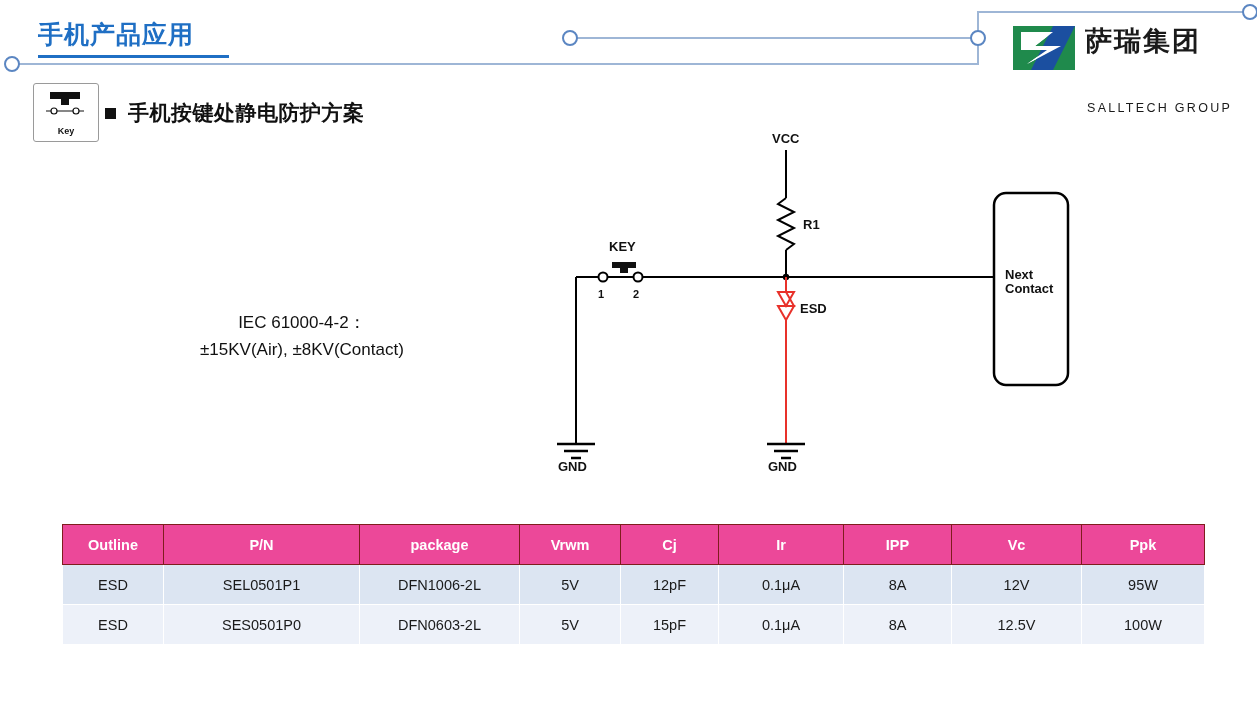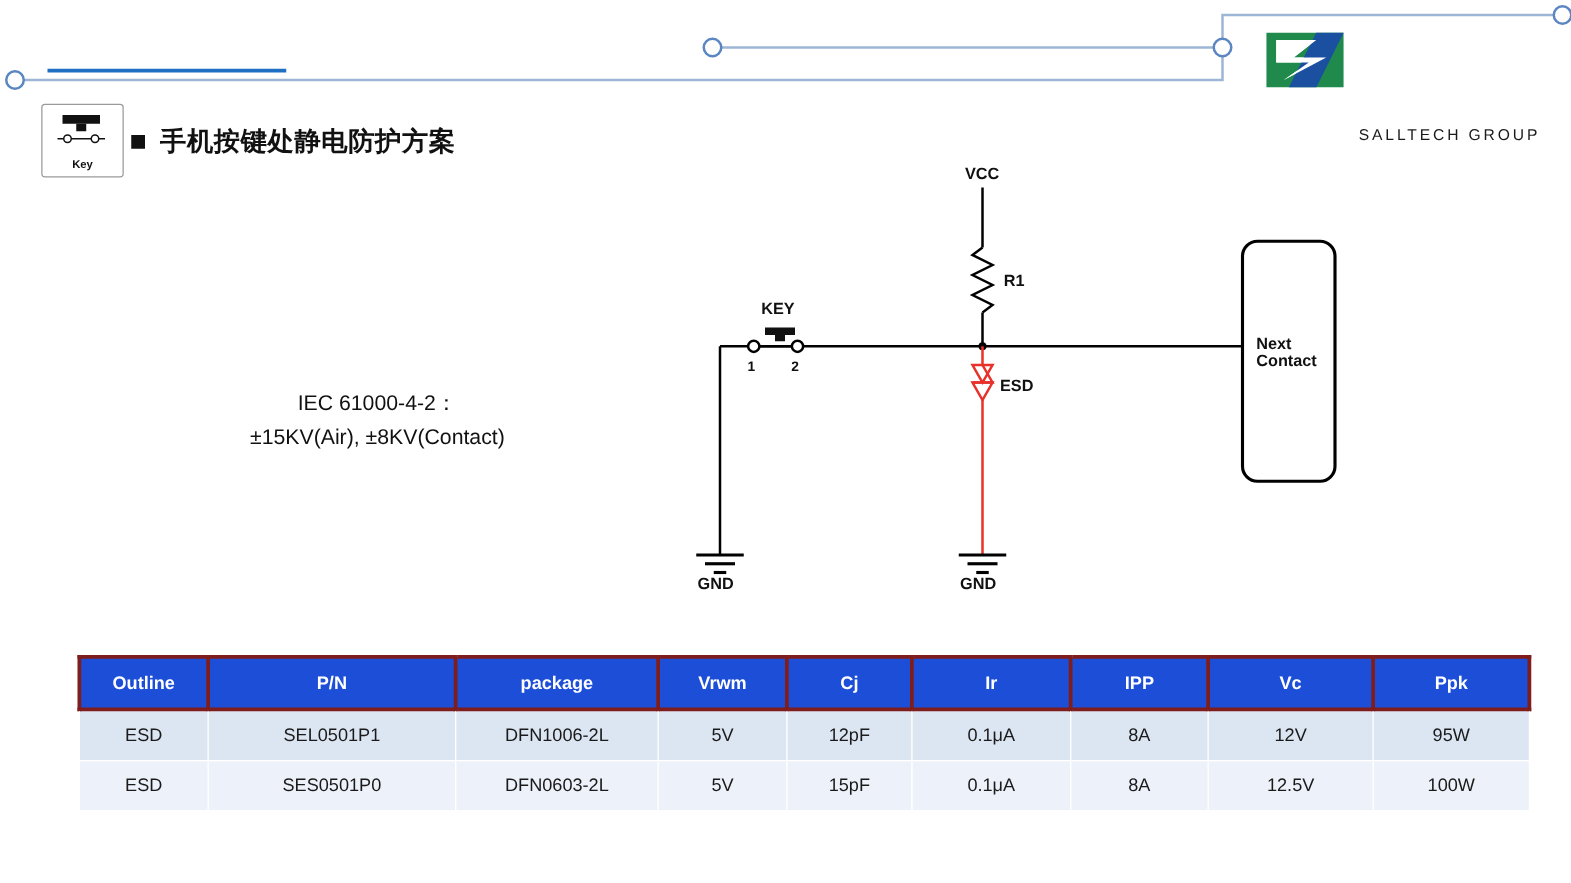--- a/index.html
+++ b/index.html
@@ -155,26 +155,26 @@
   
   .spec-table {
     position: absolute;
     left: 62px;
     top: 524px;
     width: 1133px;
     border-collapse: collapse;
     table-layout: fixed;
   }
   .spec-table th {
-    background: #1d4ed8;
+    background: #ec4899;
     color: #ffffff;
     font-size: 14.5px;
     font-weight: bold;
     height: 37px;
-    border: 3px solid #7f1d1d;
+    border: 1px solid #7f1d1d;
     text-align: center;
   }
   .spec-table td {
     font-size: 14.5px;
     color: #1a1a1a;
     height: 37px;
     border: 1px solid #ffffff;
     text-align: center;
   }
   .spec-table tbody tr:nth-child(odd) td {
@@ -202,29 +202,31 @@
 
   <svg class="connector-svg" width="1257" height="90">
     <polyline points="1250,12 978,12 978,38 570,38" fill="none" stroke="#9EB6D6" stroke-width="2"></polyline>
     <polyline points="978,38 978,64 12,64" fill="none" stroke="#9EB6D6" stroke-width="2"></polyline>
     <circle cx="570" cy="38" r="7" fill="#ffffff" stroke="#5B86C2" stroke-width="2"></circle>
     <circle cx="978" cy="38" r="7" fill="#ffffff" stroke="#5B86C2" stroke-width="2"></circle>
     <circle cx="12" cy="64" r="7" fill="#ffffff" stroke="#5B86C2" stroke-width="2"></circle>
     <circle cx="1250" cy="12" r="7" fill="#ffffff" stroke="#5B86C2" stroke-width="2"></circle>
   </svg>
 
+  <div class="page-title">手机产品应用</div>
   <div class="title-underline"></div>
 
   <div class="logo-box">
     <svg class="logo-mark" viewBox="0 0 62 44">
       <rect x="0" y="0" width="62" height="44" fill="#1F8A4C"></rect>
       <polygon points="8,6 40,6 22,20 48,20 14,38 34,24 8,24" fill="#ffffff"></polygon>
       <polygon points="40,0 62,0 40,44 18,44" fill="#1B4FA0"></polygon>
       <polygon points="8,6 40,6 22,20 48,20 14,38 34,24 8,24" fill="#ffffff"></polygon>
     </svg>
+    <div class="logo-cn">萨瑞集团</div>
     <div class="logo-en">SALLTECH GROUP</div>
   </div>
 </div>
 
 <div class="key-icon-box">
   <svg width="62" height="40" viewBox="0 0 62 40">
     <rect x="16" y="8" width="30" height="7" fill="#111"></rect>
     <rect x="27" y="15" width="8" height="6" fill="#111"></rect>
     <line x1="12" y1="27" x2="50" y2="27" stroke="#111" stroke-width="1.2"></line>
     <circle cx="20" cy="27" r="3" fill="#fff" stroke="#111" stroke-width="1.2"></circle>

